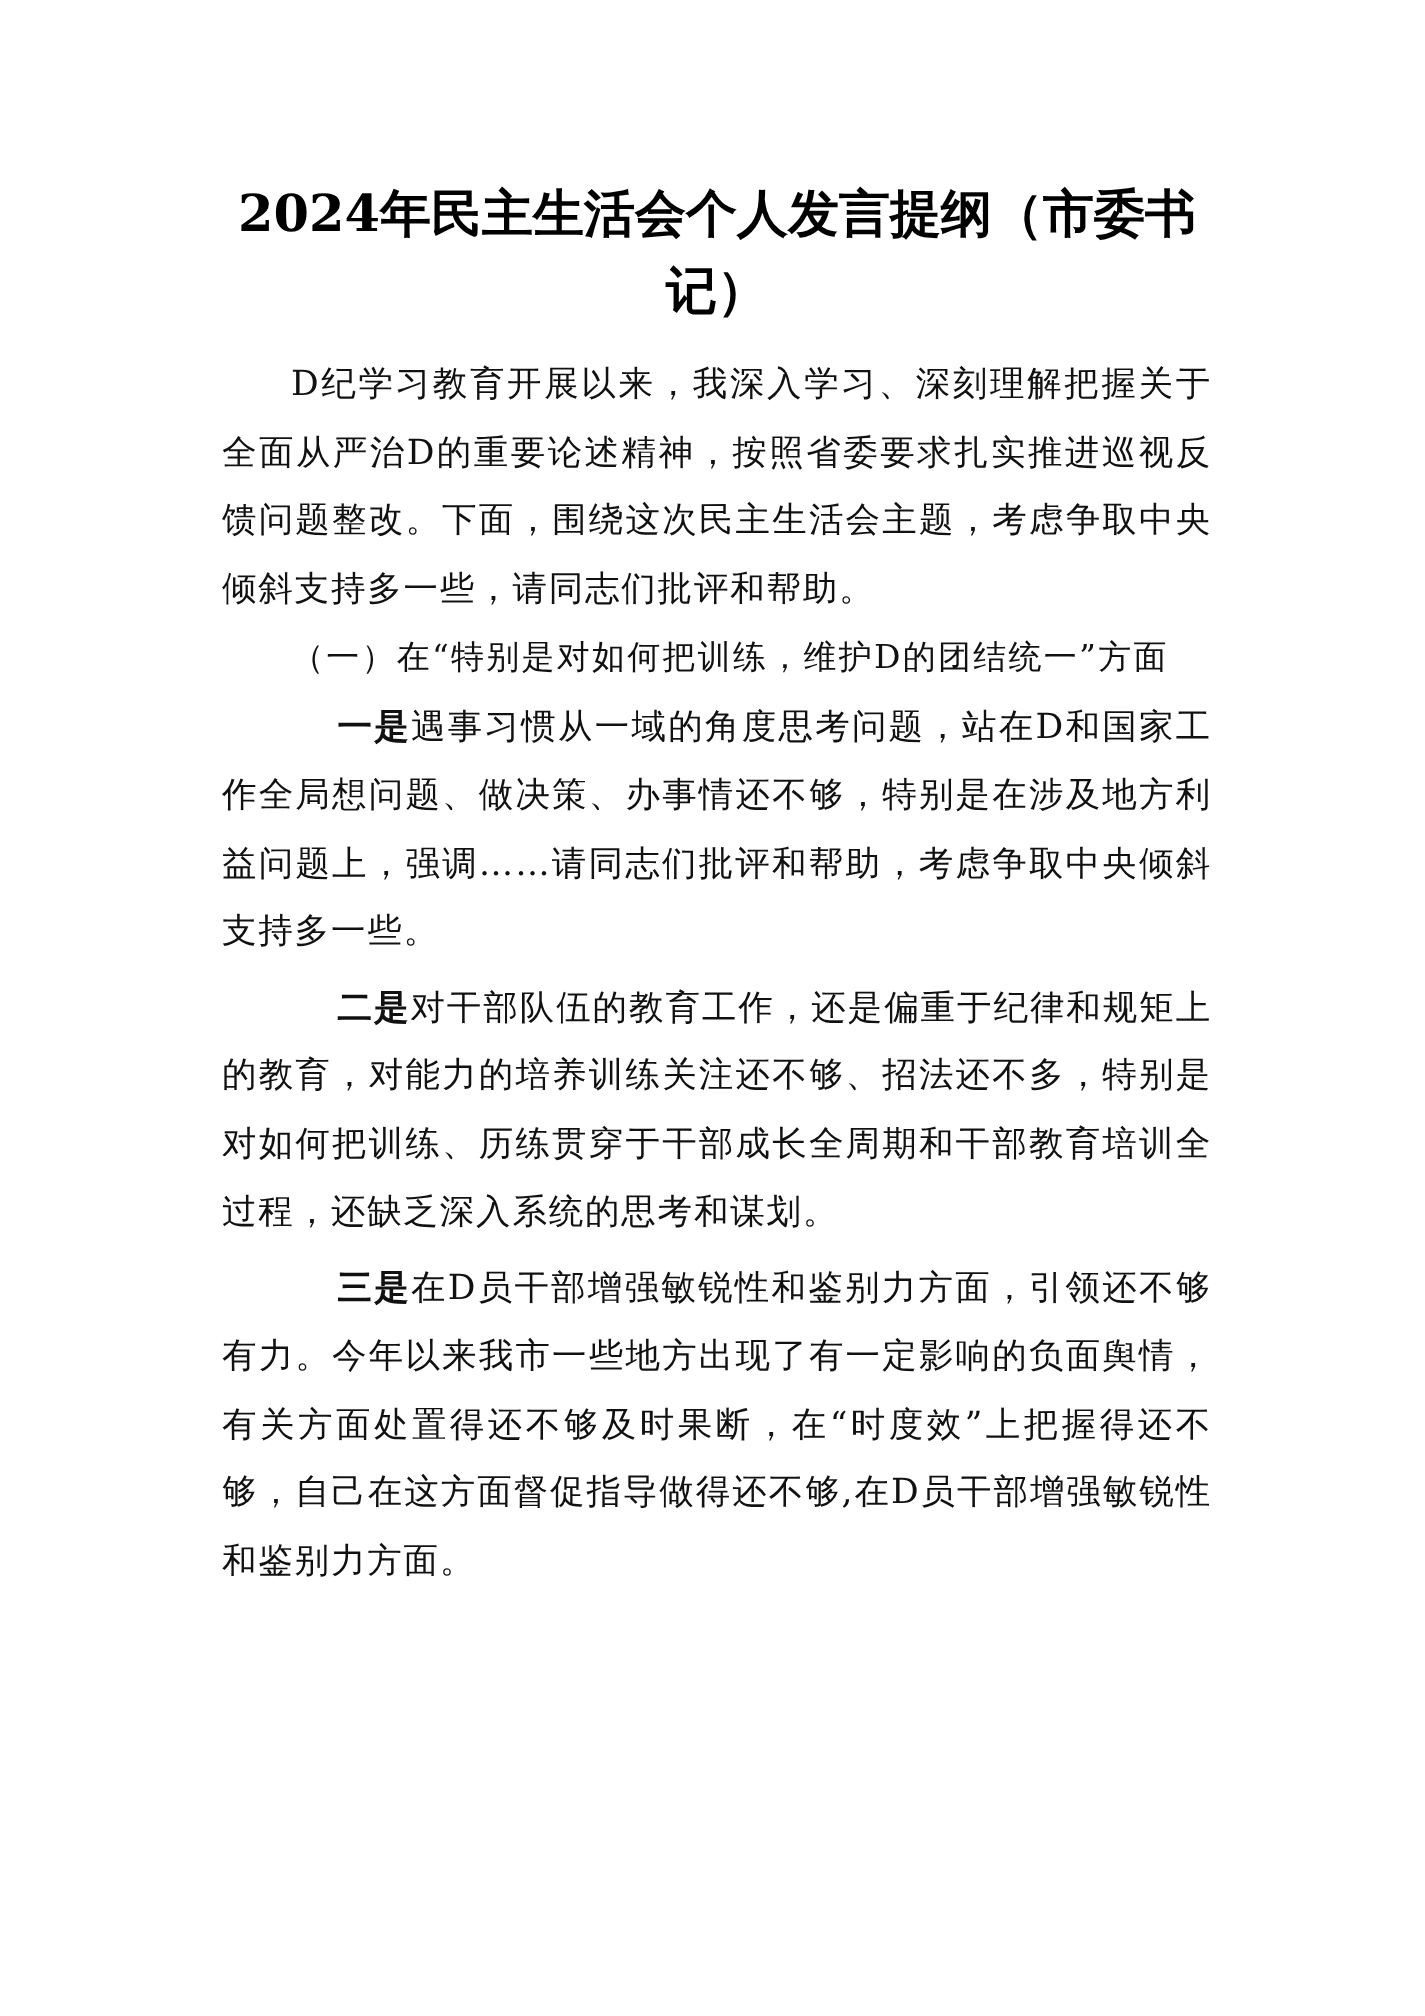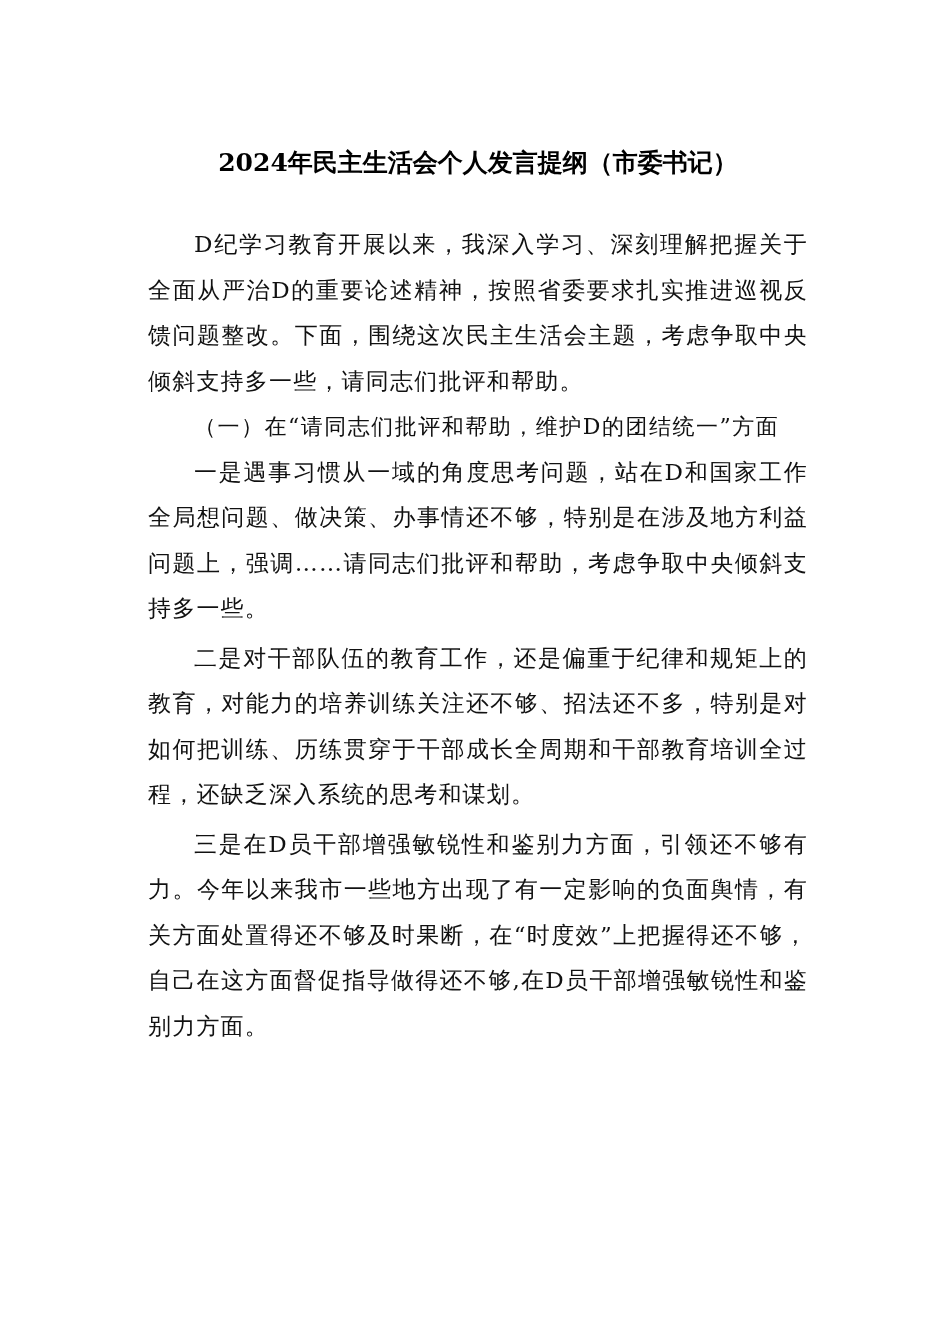--- a/index.html
+++ b/index.html
@@ -17,22 +17,22 @@
     }
     .page {
       position: absolute;
       left: 148px;
       top: 118px;
       width: 660px;
     }
     .title {
       font-family: "DejaVu Serif", "Liberation Serif", serif;
       font-weight: bold;
-      font-size: 25px;
-      line-height: 90px;
+      font-size: 34px;
+      line-height: 51px;
       text-align: center;
       letter-spacing: 0px;
       margin: 0 -14px 14px -14px;
       color: #000000;
     }
     .para {
       font-size: 23px;
       line-height: 45.5px;
       margin: 0;
       text-align: justify;
@@ -53,36 +53,37 @@
     .heading2 {
       font-family: "DejaVu Serif", "Liberation Serif", serif;
       font-size: 22px;
       line-height: 45.5px;
       margin: 0;
       text-indent: 46px;
       letter-spacing: 1.5px;
       text-align: justify;
     }
     .lead {
-      font-weight: normal;
+      font-weight: bold;
+      margin-left: 31px;
     }
     .gap {
       height: 4px;
     }
   </style>
 </head>
 <body>
 
 <div class="page">
   <h1 class="title">2024年民主生活会个人发言提纲（市委书记）</h1>
 
   <p class="para indent">D纪学习教育开展以来，我深入学习、深刻理解把握关于全面从严治D的重要论述精神，按照省委要求扎实推进巡视反馈问题整改。下面，围绕这次民主生活会主题，考虑争取中央倾斜支持多一些，请同志们批评和帮助。</p>
 
 
-  <p class="heading2">（一）在“请同志们批评和帮助，维护D的团结统一”方面</p>
+  <p class="heading2">（一）在“特别是对如何把训练，维护D的团结统一”方面</p>
 
   <p class="para indent"><span class="lead">一是</span><span>遇事习惯从一域的角度思考问题，站在D和国家工作全局想问题、做决策、办事情还不够，特别是在涉及地方利益问题上，强调……请同志们批评和帮助，考虑争取中央倾斜支持多一些。</span></p>
   <div class="gap"></div>
 
   <p class="para indent"><span class="lead">二是</span><span>对干部队伍的教育工作，还是偏重于纪律和规矩上的教育，对能力的培养训练关注还不够、招法还不多，特别是对如何把训练、历练贯穿于干部成长全周期和干部教育培训全过程，还缺乏深入系统的思考和谋划。</span></p>
   <div class="gap"></div>
 
   <p class="para indent"><span class="lead">三是</span><span>在D员干部增强敏锐性和鉴别力方面，引领还不够有力。今年以来我市一些地方出现了有一定影响的负面舆情，有关方面处置得还不够及时果断，在“时度效”上把握得还不够，自己在这方面督促指导做得还不够,在D员干部增强敏锐性和鉴别力方面。</span></p>
   <div class="gap"></div>
 

